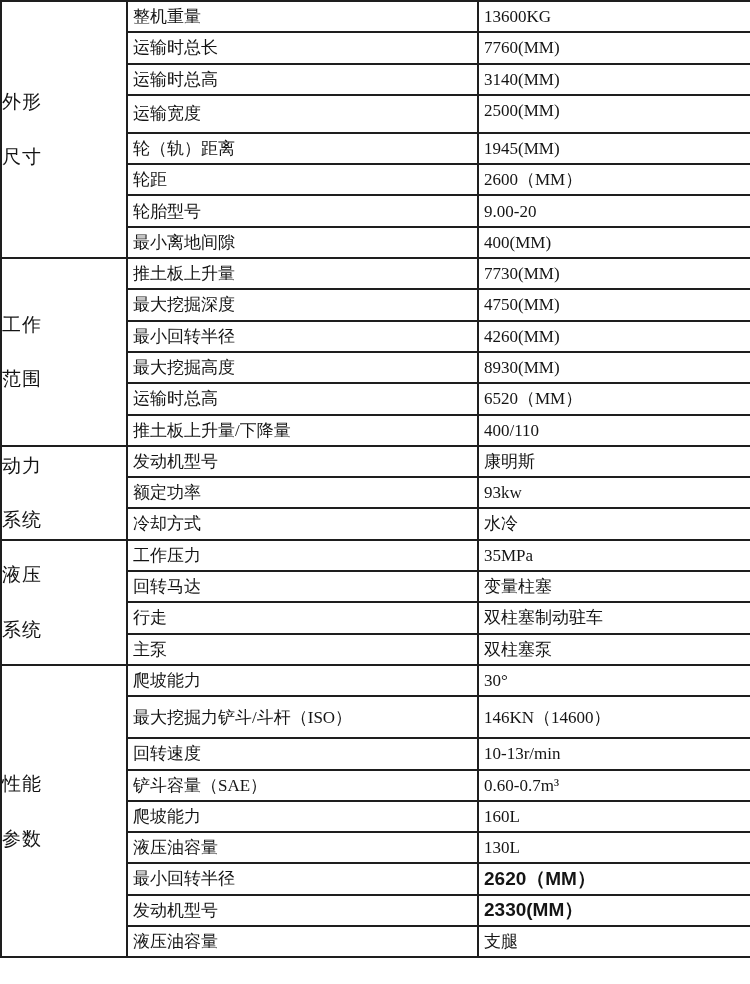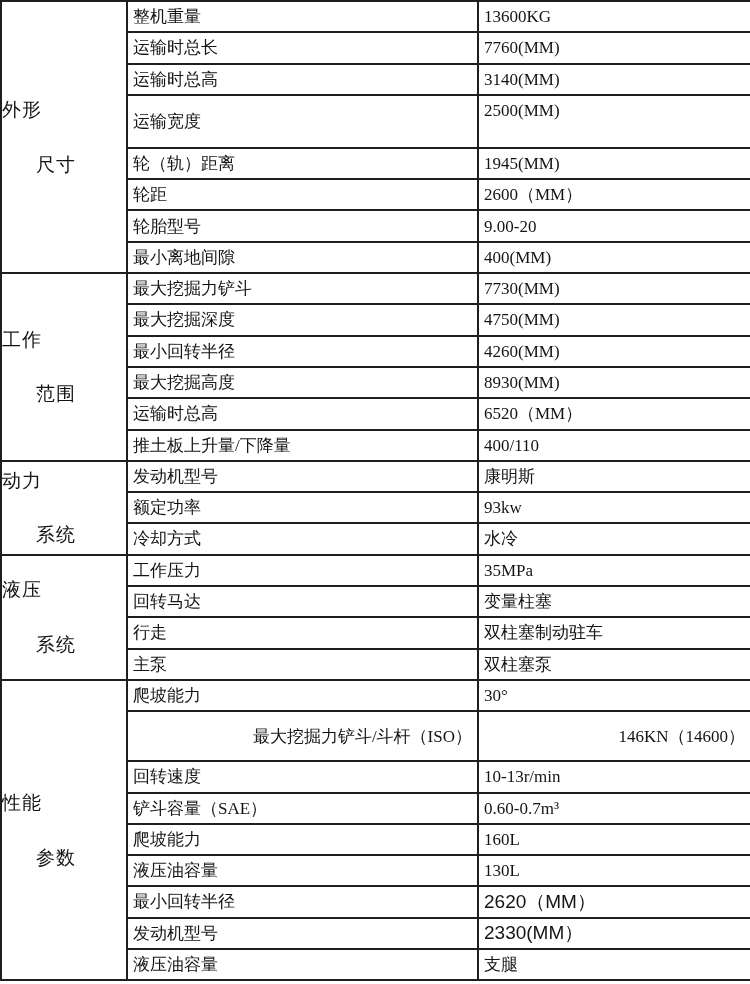--- a/index.html
+++ b/index.html
@@ -21,34 +21,34 @@
   td {
     border: 2px solid #1e1e1e;
     font-size: 17px;
     line-height: 1.25;
     padding: 2px 5px;
     vertical-align: middle;
     overflow: hidden;
     white-space: nowrap;
   }
   tr { height: 31.3px; }
-  tr.tall-1 { height: 53px; }
-  tr.tall-2 { height: 50px; text-align: right; }
+  tr.tall-1 { height: 38px; }
+  tr.tall-2 { height: 42px; }
   td.cat {
     text-align: left;
     font-size: 19px;
     letter-spacing: 1px;
     padding: 0;
   }
   .cat-line { display: block; }
-  .cat-line + .cat-line { margin-top: 31px; padding-left: 34px; }
+  .cat-line + .cat-line { margin-top: 31px; }
   td.vtop { vertical-align: top; padding-top: 4px; }
   td.val-bold {
     font-family: "Liberation Sans", "DejaVu Sans", sans-serif;
-    font-weight: normal;
+    font-weight: bold;
     font-size: 19px;
   }
 </style>
 </head>
 <body>
 
 <div class="sheet">
   <table class="spec">
     <colgroup>
       <col class="c-cat">
@@ -92,21 +92,21 @@
       <tr>
         <td>最小离地间隙</td>
         <td>400(MM)</td>
       </tr>
 
       <tr>
         <td class="cat" rowspan="6">
           <span class="cat-line">工作</span>
           <span class="cat-line">范围</span>
         </td>
-        <td>最大挖掘力铲斗</td>
+        <td>推土板上升量</td>
         <td>7730(MM)</td>
       </tr>
       <tr>
         <td>最大挖掘深度</td>
         <td>4750(MM)</td>
       </tr>
       <tr>
         <td>最小回转半径</td>
         <td>4260(MM)</td>
       </tr>

